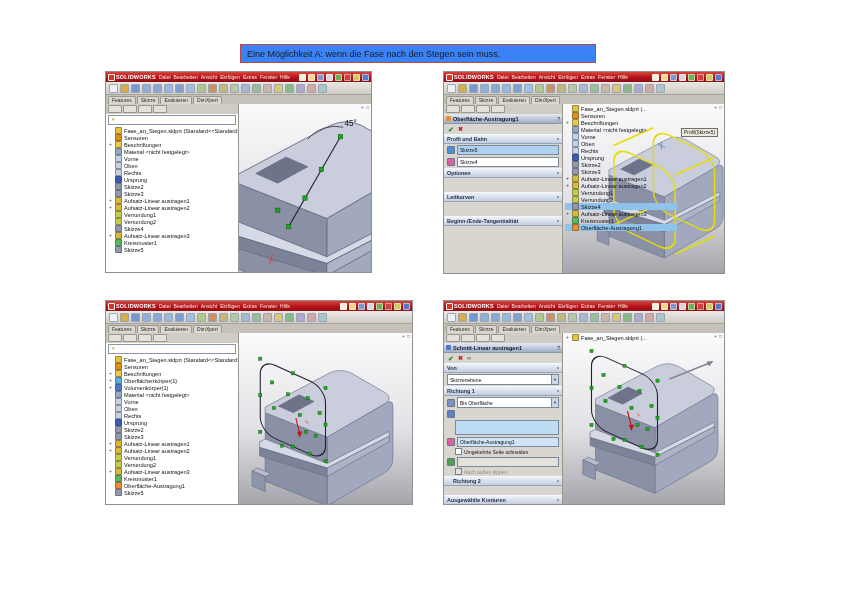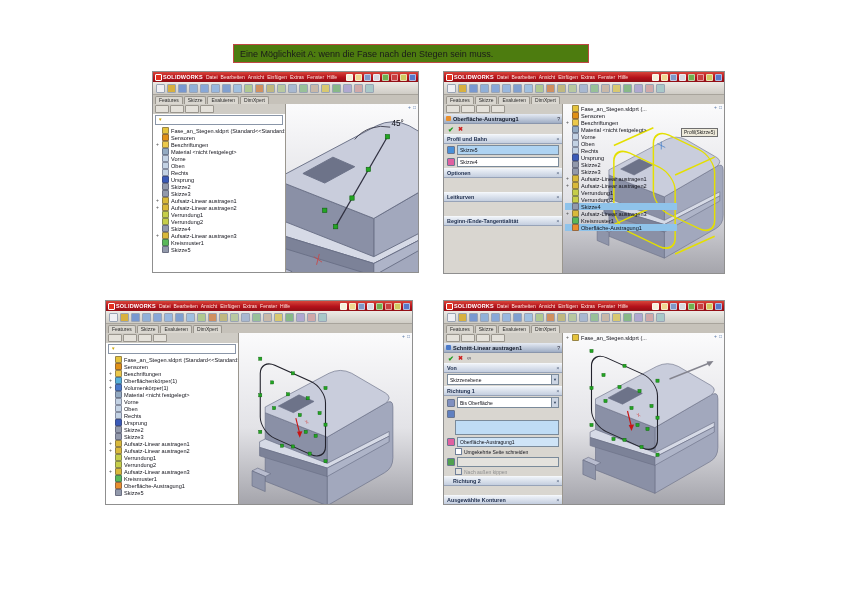--- a/index.html
+++ b/index.html
@@ -1,24 +1,24 @@
 <!DOCTYPE html>
 <html><head>
 <meta charset="utf-8">
 <style>
   html,body{margin:0;padding:0;}
   body{width:842px;height:595px;position:relative;background:#ffffff;font-family:"Liberation Sans",sans-serif;overflow:hidden;}
 
   
-  .title-box{position:absolute;left:233px;top:44px;width:354px;height:17px;border:1px solid #bf4844;background:#4d7c0f;display:flex;align-items:center;}
+  .title-box{position:absolute;left:240px;top:44px;width:354px;height:17px;border:1px solid #bf4844;background:#3b82f6;display:flex;align-items:center;}
   .title-box span{font-size:9px;color:#1a1a1a;padding-left:6px;white-space:nowrap;}
 
   
   .sw-window{position:absolute;background:#d6d3ce;border:1px solid #8f8f8f;overflow:hidden;box-sizing:border-box;}
-  #win1{left:105px;top:71px;width:267px;height:202px;margin-left:47px;}
+  #win1{left:105px;top:71px;width:267px;height:202px;}
   #win2{left:443px;top:71px;width:282px;height:203px;}
   #win3{left:105px;top:300px;width:308px;height:205px;}
   #win4{left:443px;top:300px;width:282px;height:205px;}
 
   .titlebar{height:10px;background:linear-gradient(180deg,#d8453a 0%,#b5121b 55%,#8f0d14 100%);display:flex;align-items:center;padding:0 2px;gap:3px;overflow:hidden;}
   .sw-logo{display:flex;align-items:center;gap:1px;flex:none;}
   .sw-logo .logo-sq{width:5px;height:5px;background:#e23020;border:1px solid #fff;border-radius:1px;}
   .sw-logo .logo-txt{color:#fff;font-size:5.5px;font-weight:bold;letter-spacing:0.2px;}
   .menus{display:flex;gap:3px;overflow:hidden;flex:none;}
   .menu-item{font-size:5px;color:#ffe8e0;white-space:nowrap;}

